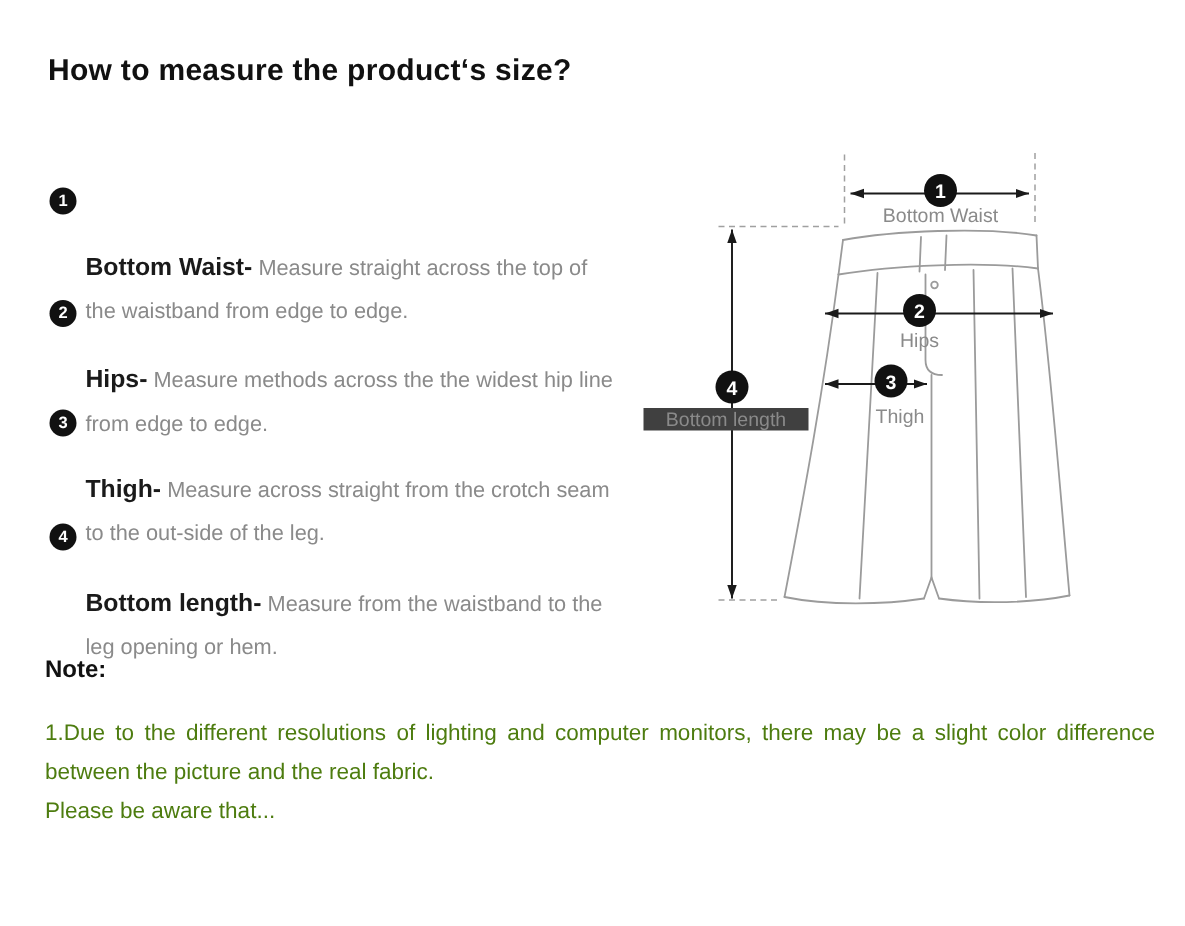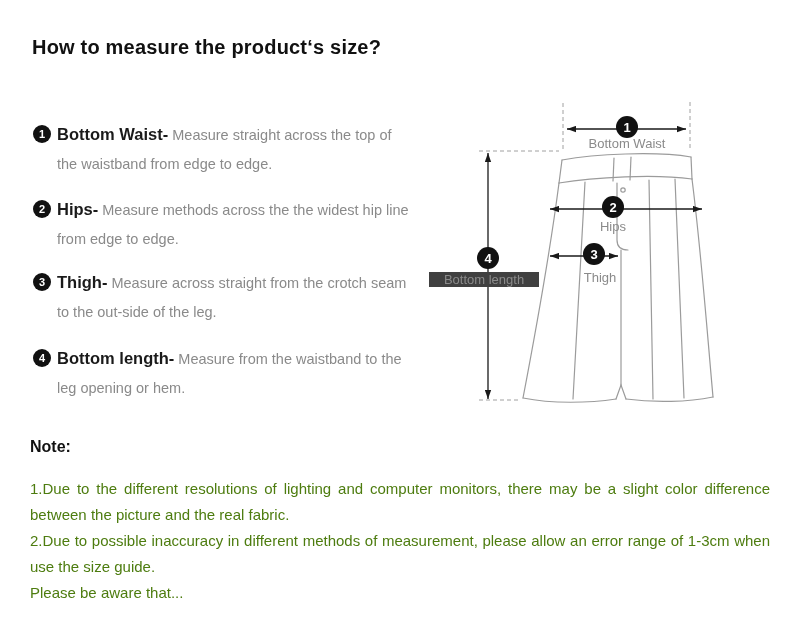--- a/index.html
+++ b/index.html
@@ -41,20 +41,21 @@
     display: flex;
     align-items: center;
     justify-content: center;
     margin-top: 5px;
   }
   .itext {
     width: 358px;
     line-height: 29px;
     font-size: 14.5px;
     color: #8a8a8a;
+    margin-top: 44px;
   }
   .itext b {
     font-size: 16.5px;
     color: #1a1a1a;
     font-weight: 700;
   }
   .diagram-svg { position: absolute; left: 0; top: 0; z-index: 1; }
   .dbadge {
     position: absolute;
     z-index: 2;
@@ -173,17 +174,16 @@
   <div class="dbadge" style="left:477px; top:247px">4</div>
 
   <div class="dlabel" style="left:565px; top:136px; width:124px">Bottom Waist</div>
   <div class="dlabel" style="left:583px; top:219px; width:60px">Hips</div>
   <div class="dlabel" style="left:569px; top:270px; width:62px">Thigh</div>
   <div class="dlabel masked" style="left:429px; top:272px; width:110px">Bottom length</div>
 
   <div class="note">
     <h2>Note:</h2>
     <p>1.Due to the different resolutions of lighting and computer monitors, there may be a slight color difference between the picture and the real fabric.</p>
-    <p>2.Due to possible inaccuracy in different methods of measurement, please allow an error range of 1-3cm when use the size guide.</p>
     <p>Please be aware that...</p>
   </div>
 
 </div>
 
 </body></html>

